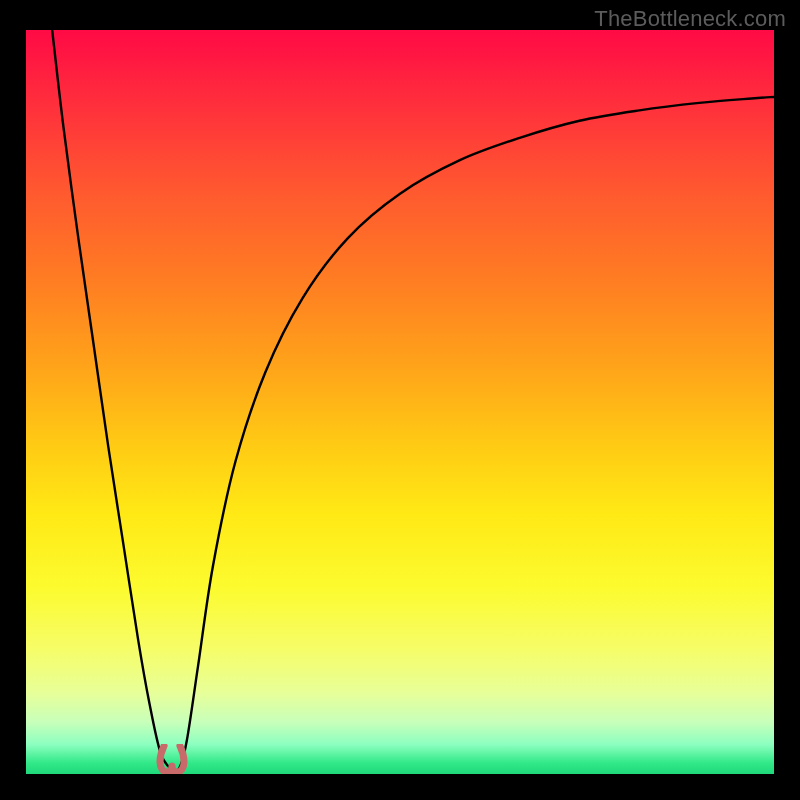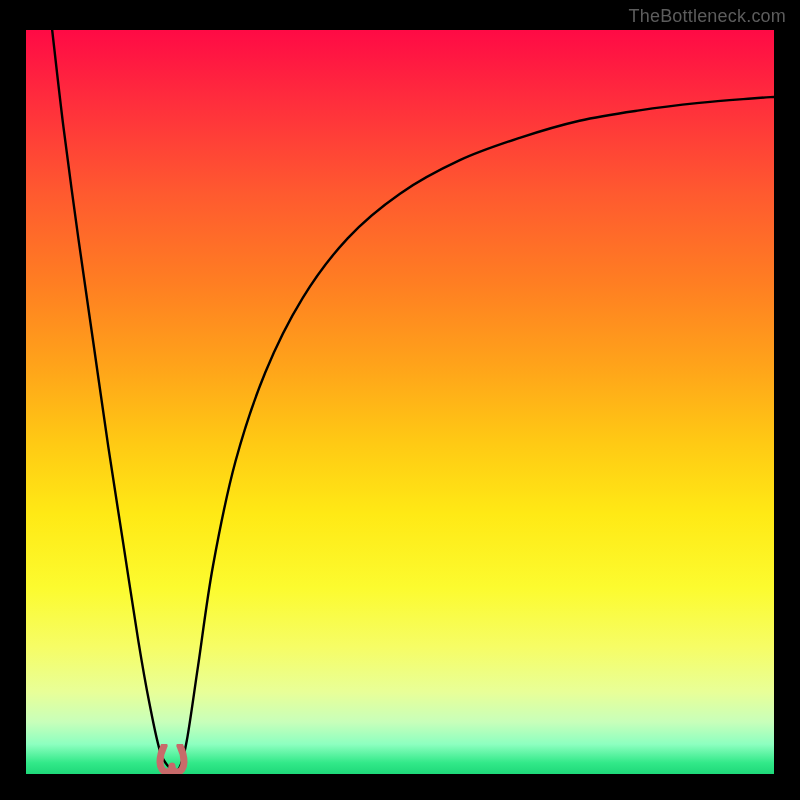--- a/index.html
+++ b/index.html
@@ -8,21 +8,21 @@
     position: relative;
     width: 800px;
     height: 800px;
     background: #000;
   }
   .watermark {
     position: absolute;
     top: 6px;
     right: 14px;
     font-family: Arial, Helvetica, sans-serif;
-    font-size: 18px;
+    font-size: 22px;
     color: #5c5c5c;
     letter-spacing: 0.2px;
     user-select: none;
   }
   .plot {
     position: absolute;
     left: 26px;
     top: 30px;
     width: 748px;
     height: 744px;

